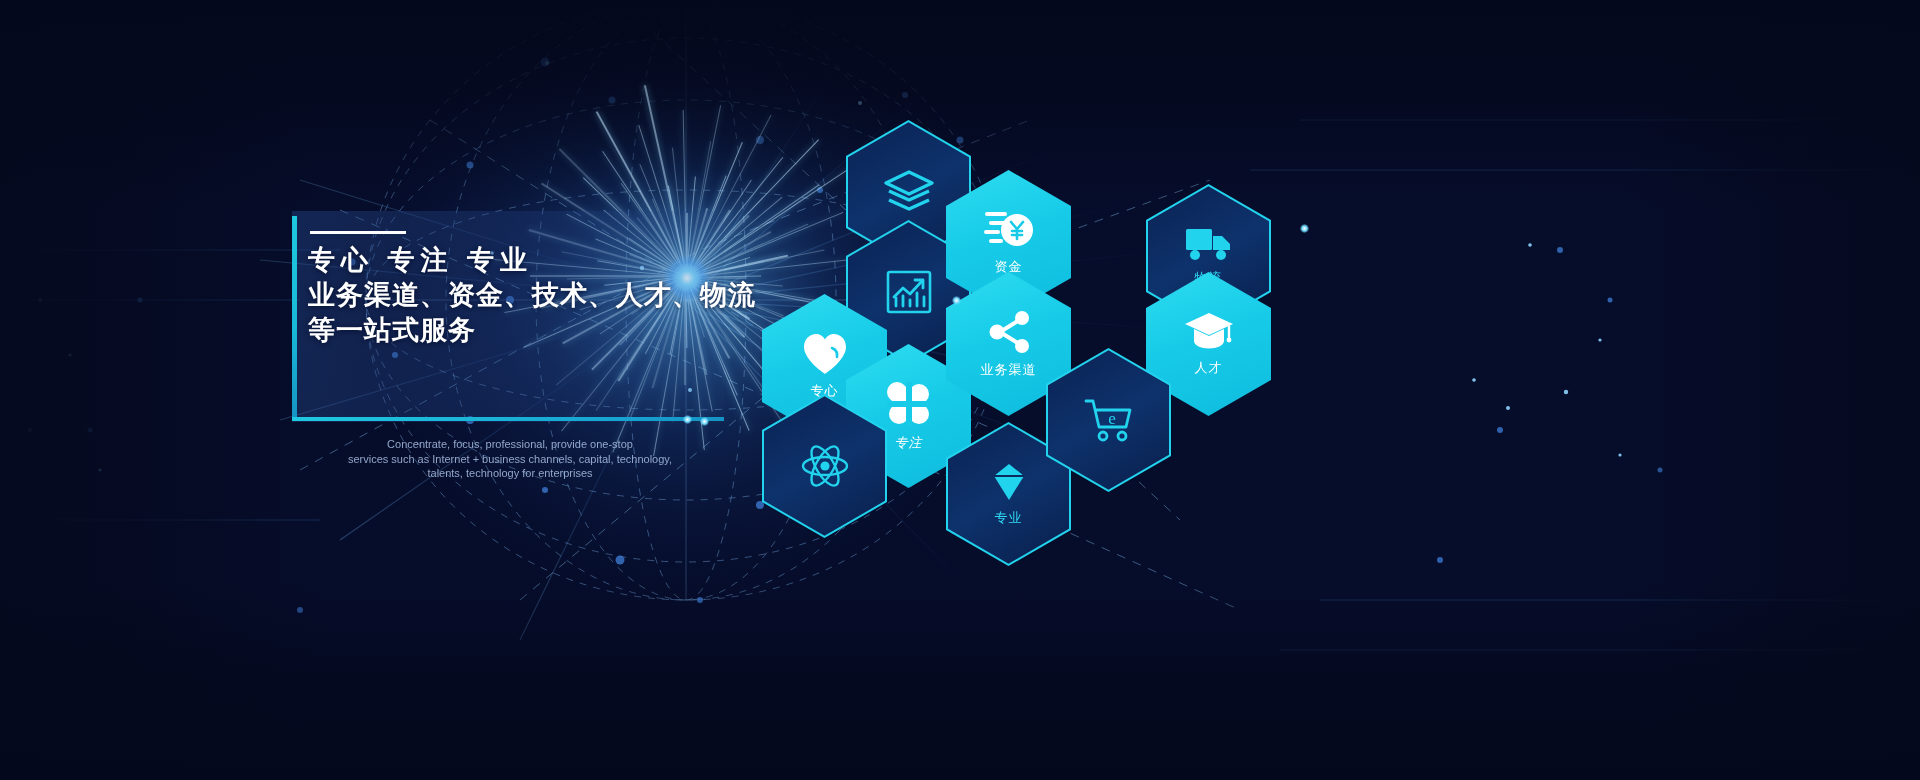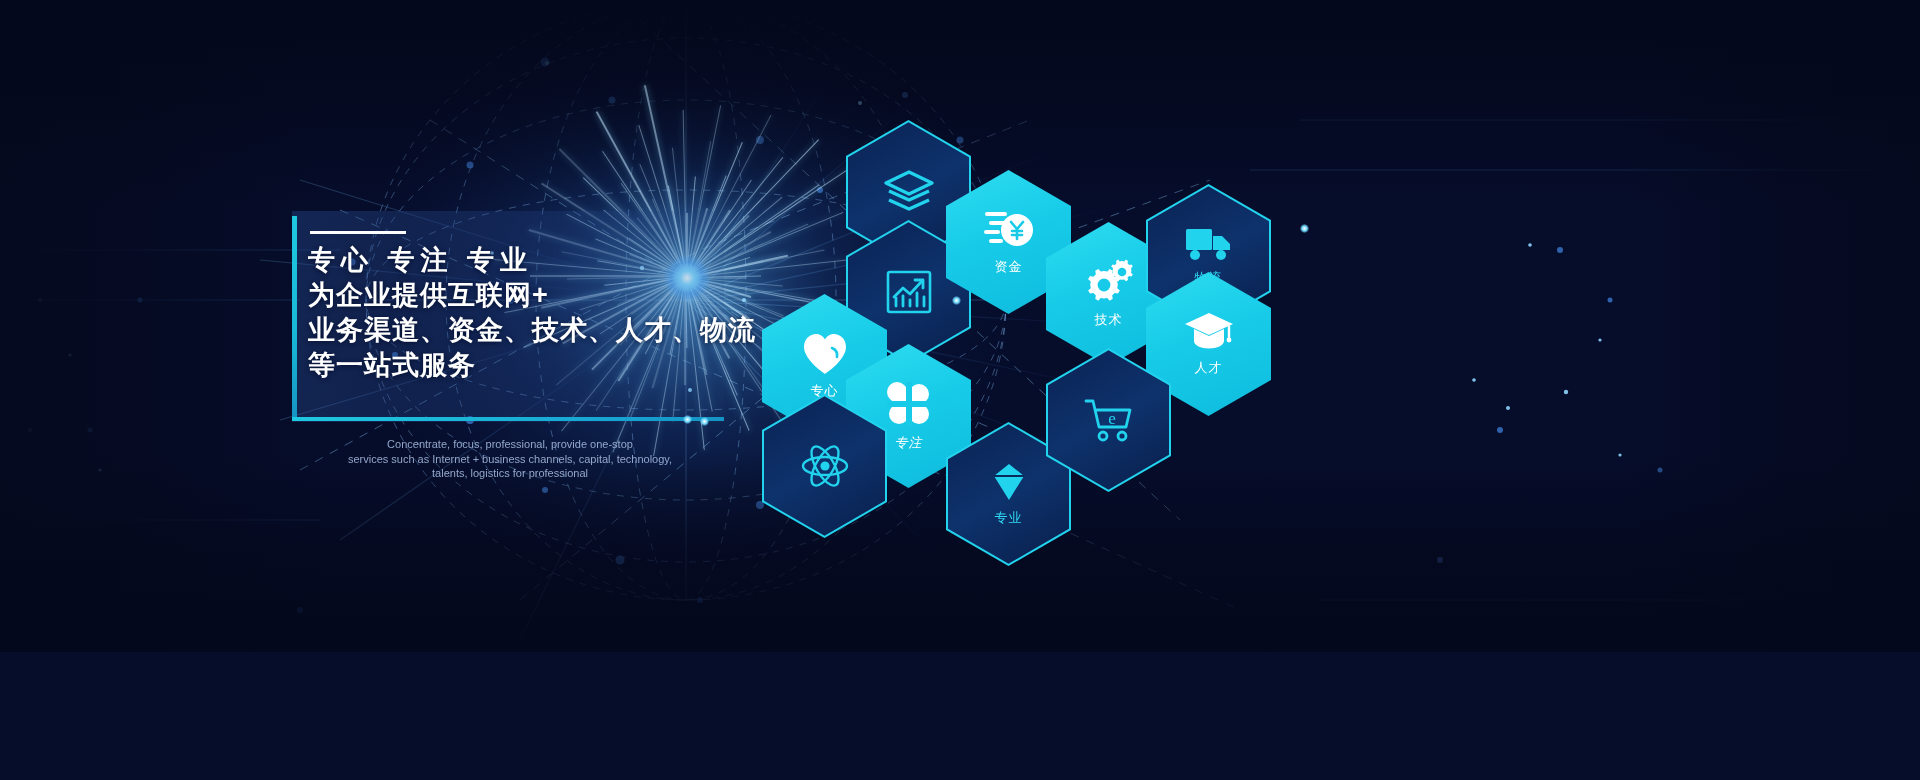--- a/index.html
+++ b/index.html
@@ -2,21 +2,21 @@
 <html><head>
 <meta charset="utf-8">
 <style>
   * { margin:0; padding:0; box-sizing:border-box; }
   html,body { width:1920px; height:780px; overflow:hidden; }
   body {
     font-family:"Liberation Sans", sans-serif;
     background:#060d2b;
     position:relative;
   }
-  #stage { position:absolute; inset:0; width:1920px; height:652px; overflow:hidden; }
+  #stage { position:absolute; inset:0; width:1920px; height:780px; overflow:hidden; }
 
   
   .bg-base{
     position:absolute; inset:0;
     background:
       radial-gradient(ellipse 620px 520px at 855px 345px, rgba(44,120,225,.55) 0%, rgba(26,74,170,.30) 32%, rgba(12,32,92,0) 68%),
       radial-gradient(ellipse 900px 700px at 1250px 360px, rgba(18,70,160,.40) 0%, rgba(10,30,85,0) 70%),
       radial-gradient(ellipse 1100px 820px at 300px 390px, rgba(10,28,80,.85) 0%, rgba(6,14,48,.95) 70%),
       linear-gradient(118deg,#050a22 0%,#0a1640 28%,#102croy 50%,#0b1a45 62%,#060e2c 100%);
   }
@@ -366,29 +366,28 @@
     </div>
   <div class="starcore"></div>
 
   <div class="text-panel"></div>
   <div class="accent-bar"></div>
   <div class="accent-bottom"></div>
   <div class="hl-rule"></div>
 
   <div class="headline">
     <span class="hl-line l1">专心 专注 专业</span>
-    <span class="hl-line">为企业提供互联网+</span>
     <span class="hl-line">业务渠道、资金、技术、人才、物流</span>
     <span class="hl-line">等一站式服务</span>
   </div>
 
   <div class="subtitle">
     <span>Concentrate, focus, professional, provide one-stop</span>
     <span>services such as Internet + business channels, capital, technology,</span>
-    <span>talents, logistics for professional</span>
+    <span>talents, technology for enterprises</span>
   </div>
 
   <div class="hexwrap">
 
     <div class="hex outline noLabel" style="left:846px; top:120px;">
       <div class="ring"></div>
       <div class="ring-in"></div>
       <div class="content">
         <svg class="ic" width="54" height="50" viewBox="0 0 54 50">
           <g fill="none" stroke="#22d3ee" stroke-width="3.4" stroke-linejoin="round">
@@ -463,37 +462,36 @@
             <path d="M28 14 L34 21 L40 14"></path>
             <path d="M29 23 H39"></path>
             <path d="M29 27 H39"></path>
             <path d="M34 21 V31"></path>
           </g>
         </svg>
         <span class="lbl">资金</span>
       </div>
     </div>
 
-    <div class="hex filled" style="left:1046px; top:222px;">
+
+    <div class="hex filled" style="left:946px; top:272px;">
       <div class="shape"></div>
       <div class="content">
         <svg class="ic" width="50" height="46" viewBox="0 0 50 46">
-          <g fill="#ffffff">
-            <path d="M20 12 l3.4 .6 2.2-2.7 3.2 1.9 -.7 3.4 2.5 2.5 3.4-.7 1.9 3.2 -2.7 2.2 .6 3.4 -.6 3.4 2.7 2.2 -1.9 3.2 -3.4-.7 -2.5 2.5 .7 3.4 -3.2 1.9 -2.2-2.7 -3.4 .6 -3.4-.6 -2.2 2.7 -3.2-1.9 .7-3.4 -2.5-2.5 -3.4 .7 -1.9-3.2 2.7-2.2 -.6-3.4 .6-3.4 -2.7-2.2 1.9-3.2 3.4 .7 2.5-2.5 -.7-3.4 3.2-1.9 2.2 2.7 Z"></path>
-          </g>
-          <circle cx="20" cy="26" r="6.4" fill="#17cbe8"></circle>
-          <g fill="#ffffff">
-            <path d="M38 2 l2.3 .4 1.5-1.8 2.2 1.3 -.5 2.3 1.7 1.7 2.3-.5 1.3 2.2 -1.8 1.5 .4 2.3 -.4 2.3 1.8 1.5 -1.3 2.2 -2.3-.5 -1.7 1.7 .5 2.3 -2.2 1.3 -1.5-1.8 -2.3 .4 -2.3-.4 -1.5 1.8 -2.2-1.3 .5-2.3 -1.7-1.7 -2.3 .5 -1.3-2.2 1.8-1.5 -.4-2.3 .4-2.3 -1.8-1.5 1.3-2.2 2.3 .5 1.7-1.7 -.5-2.3 2.2-1.3 1.5 1.8 Z"></path>
-          </g>
-          <circle cx="38" cy="13" r="4.3" fill="#17cbe8"></circle>
-        </svg>
-        <span class="lbl">技术</span>
-      </div>
-    </div>
-
+          <g stroke="#ffffff" stroke-width="4" stroke-linecap="round" fill="none">
+            <path d="M16 23 L37 10"></path>
+            <path d="M16 23 L37 36"></path>
+          </g>
+          <circle cx="38" cy="9" r="7" fill="#ffffff"></circle>
+          <circle cx="13" cy="23" r="7.5" fill="#ffffff"></circle>
+          <circle cx="38" cy="37" r="7" fill="#ffffff"></circle>
+        </svg>
+        <span class="lbl">业务渠道</span>
+      </div>
+    </div>
 
     <div class="hex outline" style="left:1146px; top:184px;">
       <div class="ring"></div>
       <div class="ring-in"></div>
       <div class="content">
         <svg class="ic" width="50" height="38" viewBox="0 0 50 38">
           <g fill="#22d3ee">
             <rect x="2" y="4" width="26" height="21" rx="1.5"></rect>
             <path d="M29 11 H38 L46 19 V25 H29 Z"></path>
           </g>

